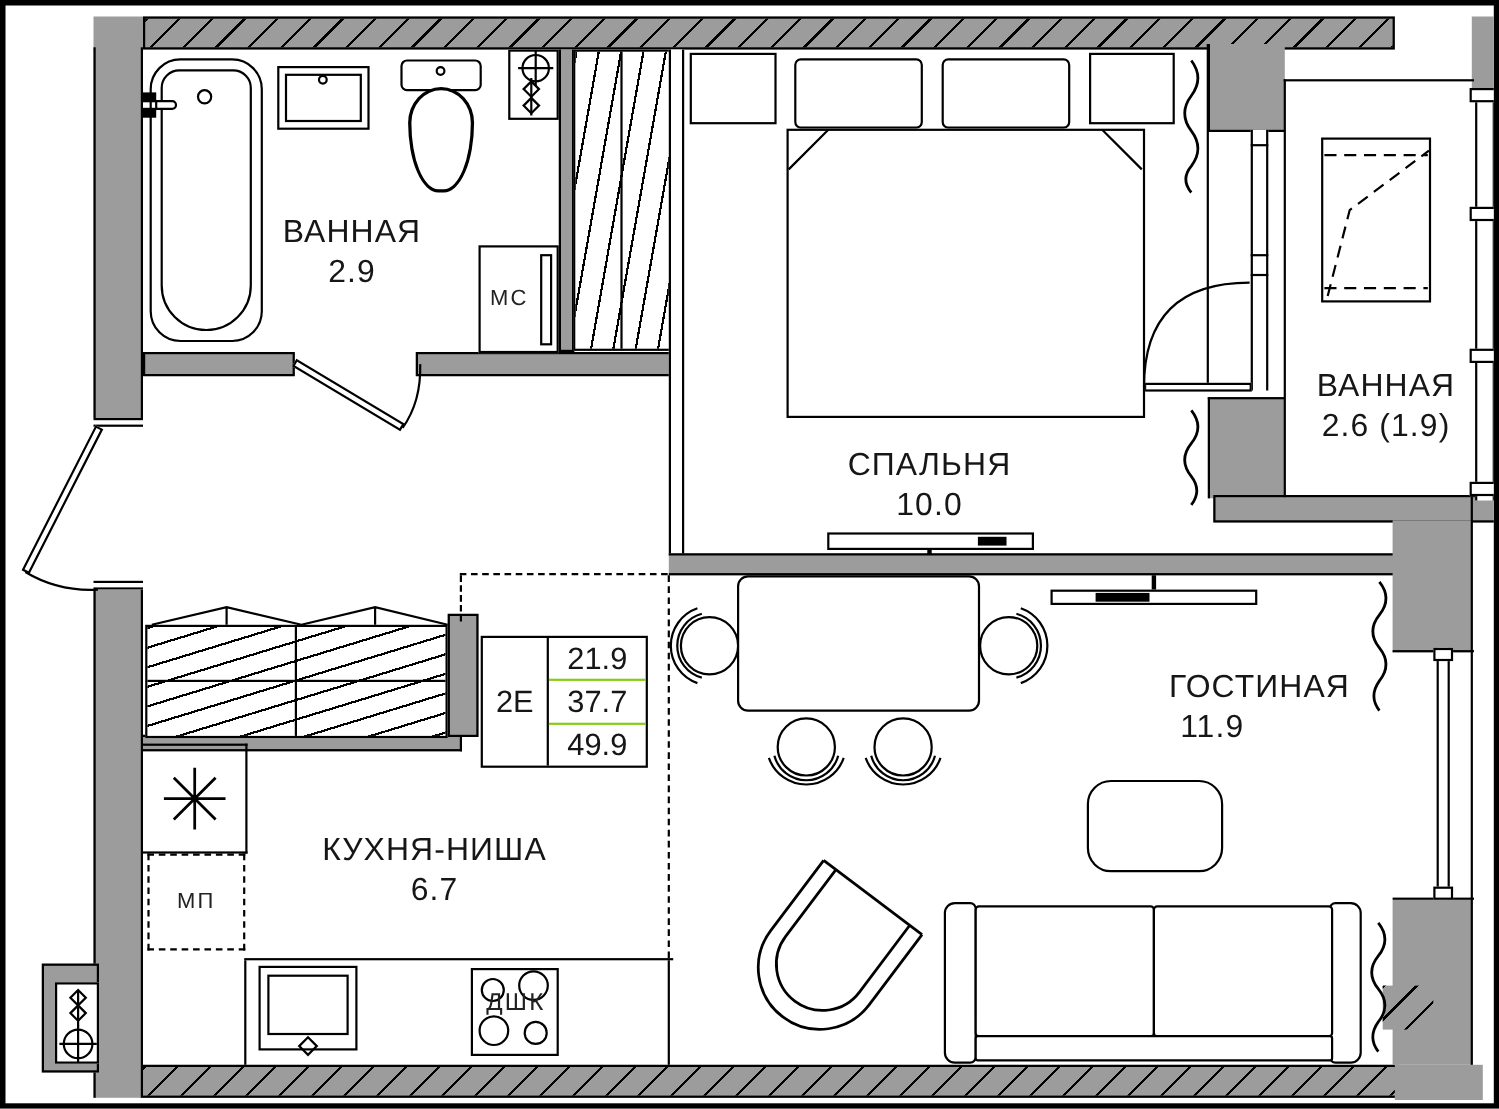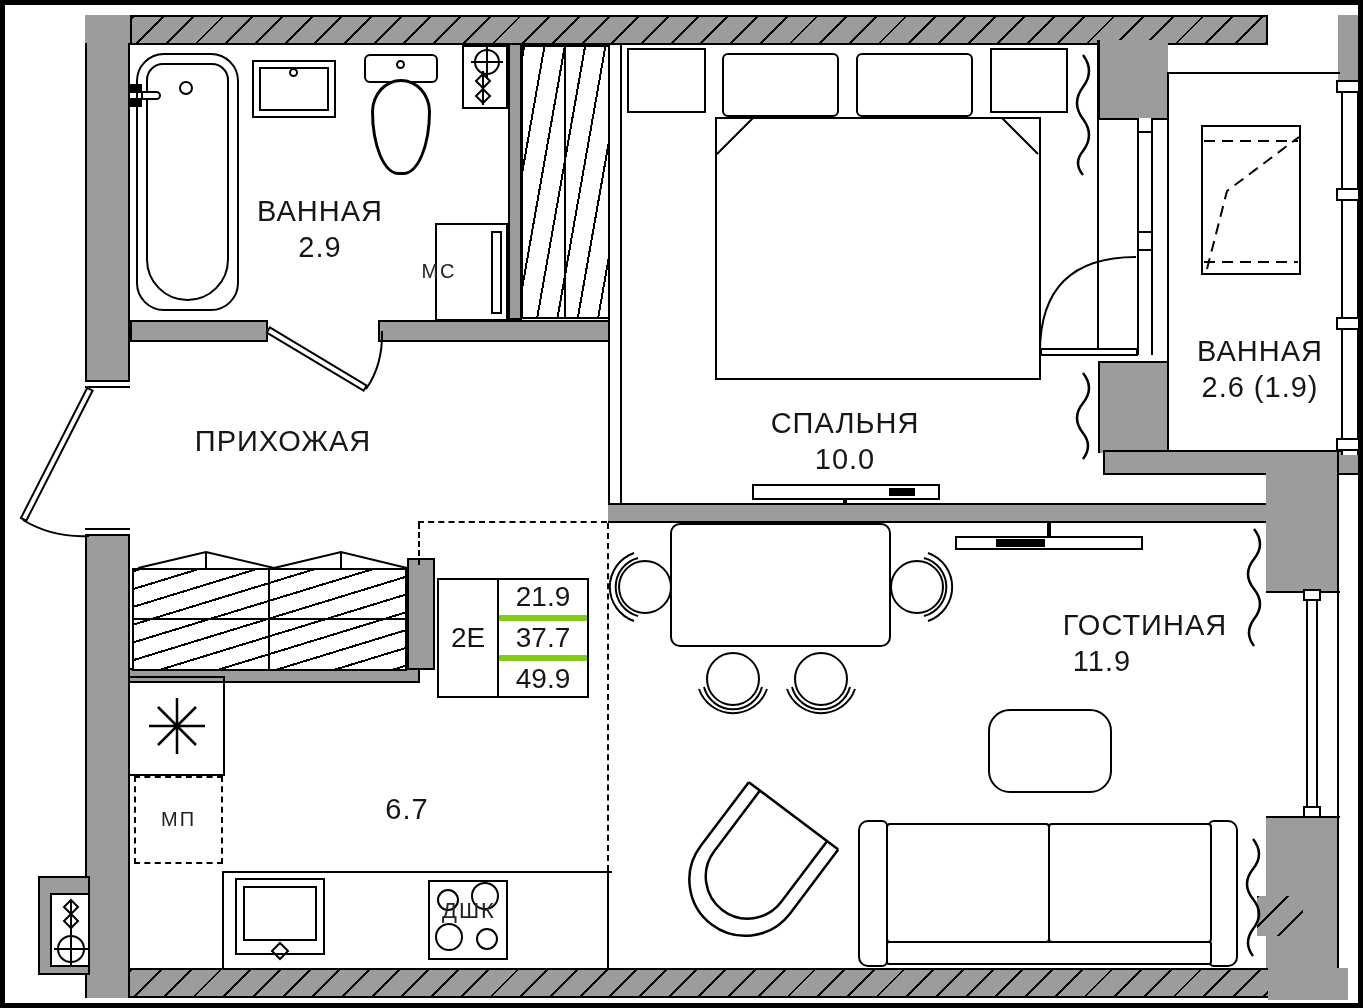--- a/index.html
+++ b/index.html
@@ -22,21 +22,21 @@
   .dashT{border-top:2px dashed #000}
   .dashL{border-left:2px dashed #000}
   .dashB{border:2px dashed #000}
   svg.overlay{position:absolute;left:0;top:0;pointer-events:none}
   .tbl{display:flex;background:#fff;border:2px solid #000}
   .tbl .lcell{width:58px;display:flex;align-items:center;justify-content:center;
         border-right:2px solid #000;font-size:28px;color:#161616}
   .tbl .rcol{flex:1;display:flex;flex-direction:column}
   .tbl .rcol div{flex:1;display:flex;align-items:center;justify-content:center;
         font-size:28px;color:#161616}
-  .tbl .rcol div + div{border-top:6px solid #84cc16}
+  .tbl .rcol div + div{border-top:2px solid #84cc16}
 </style>
 </head>
 <body>
 
 <div class="plan">
 
   <div class="abs w" style="left:80px;top:10px;width:45px;height:30px"></div>
   <div class="abs hatch bt bb bl br" style="left:125px;top:10px;width:1138px;height:30px"></div>
   <div class="abs w bl br" style="left:80px;top:38px;width:45px;height:337px"></div>
   <div class="abs white bt bb" style="left:80px;top:375px;width:45px;height:8px"></div>
@@ -204,30 +204,30 @@
       <path d="M696,796 L696,876 A56,56 0 0 0 808,876 L808,796"></path>
       <path d="M710,796 L710,872 A42,42 0 0 0 794,872 L794,796"></path>
       <path d="M696,796 L808,796"></path>
     </g>
 
     <path d="M840,495 V499 M1044,518 V531" stroke-width="4"></path>
   </svg>
 
   <div class="abs lbl" style="left:230px;top:190px;width:170px;height:32px">ВАННАЯ</div>
   <div class="abs lbl" style="left:230px;top:226px;width:170px;height:32px">2.9</div>
-  <div class="abs lbl" style="left:183px;top:420px;width:190px;height:32px">ПРИХОЖАЯ</div>
   <div class="abs lbl" style="left:758px;top:402px;width:164px;height:32px">СПАЛЬНЯ</div>
   <div class="abs lbl" style="left:758px;top:438px;width:164px;height:32px">10.0</div>
   <div class="abs lbl" style="left:1180px;top:330px;width:150px;height:32px">ВАННАЯ</div>
   <div class="abs lbl" style="left:1180px;top:366px;width:150px;height:32px">2.6 (1.9)</div>
   <div class="abs lbl" style="left:1056px;top:604px;width:168px;height:32px">ГОСТИНАЯ</div>
   <div class="abs lbl" style="left:1013px;top:640px;width:168px;height:32px">11.9</div>
-  <div class="abs lbl" style="left:292px;top:788px;width:220px;height:32px">6.7</div>
-
-  <div class="abs lbl sm" style="left:406px;top:253px;width:56px;height:26px">МС</div>
+  <div class="abs lbl" style="left:280px;top:752px;width:220px;height:32px">КУХНЯ-НИША</div>
+  <div class="abs lbl" style="left:280px;top:788px;width:220px;height:32px">6.7</div>
+
+  <div class="abs lbl sm" style="left:430px;top:253px;width:56px;height:26px">МС</div>
   <div class="abs lbl sm" style="left:129px;top:800px;width:89px;height:28px">МП</div>
   <div class="abs lbl sm" style="left:428px;top:893px;width:72px;height:26px;font-size:22px">ДШК</div>
 
   <div class="abs tbl" style="left:432px;top:573px;width:152px;height:120px">
     <div class="lcell">2Е</div>
     <div class="rcol">
       <div>21.9</div>
       <div>37.7</div>
       <div>49.9</div>
     </div>

